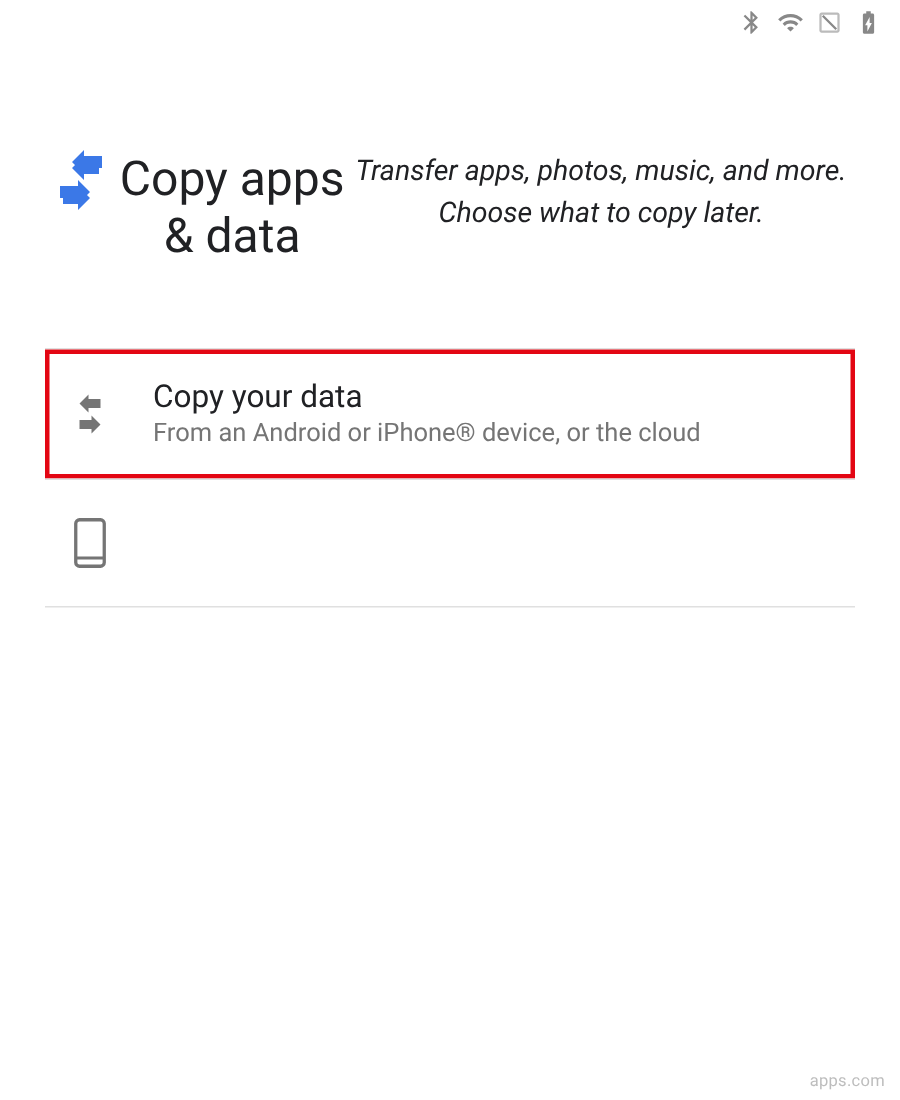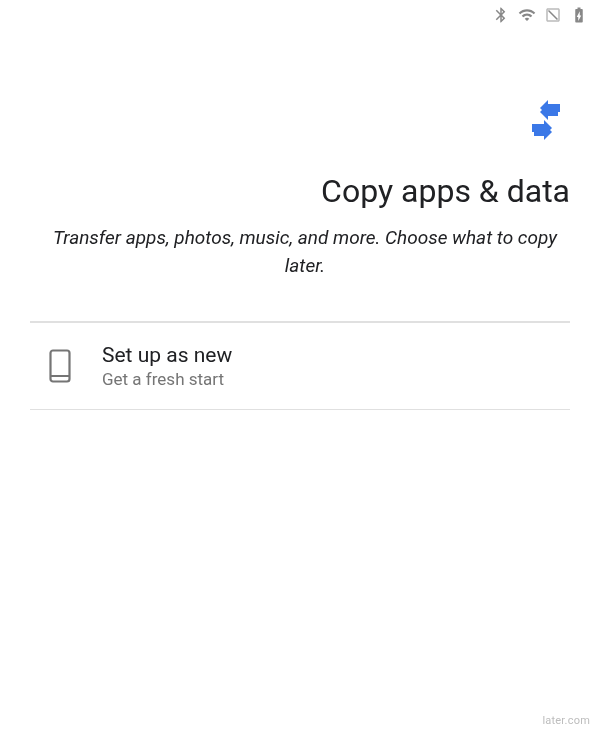--- a/index.html
+++ b/index.html
@@ -24,22 +24,22 @@
       gap: 8px;
     }
     .status-bar svg {
       width: 18px;
       height: 18px;
       fill: #888;
     }
     .hero {
       margin-top: 70px;
       display: flex;
-      flex-direction: column;
-      align-items: flex-end;
+      flex-direction: row;
+      align-items: flex-start;
       padding: 0 30px;
     }
     .hero-icon {
       margin-bottom: 24px;
     }
     .hero-title {
       font-size: 32px;
       font-weight: 400;
       color: #202124;
       text-align: center;
@@ -145,32 +145,42 @@
       </g>
     </svg>
   </div>
   <h1 class="hero-title">Copy apps &amp; data</h1>
   <p class="hero-subtitle">Transfer apps, photos, music, and more. Choose what to copy later.</p>
 </div>
 
 <div class="options">
   <div class="divider"></div>
 
+  <div class="option highlighted">
+    <div class="option-icon">
+      <svg width="30" height="28" viewBox="0 0 30 28">
+        <g fill="#757575">
+          <polygon points="22,4 14,4 14,1 8,7 14,13 14,10 22,10"></polygon>
+          <polygon points="8,18 16,18 16,15 22,21 16,27 16,24 8,24"></polygon>
+        </g>
+      </svg>
+    </div>
+    <div class="option-text">
+      <div class="option-title">Copy your data</div>
+      <div class="option-sub">From an Android or iPhone® device, or the cloud</div>
+    </div>
+  </div>
 
   <div class="divider"></div>
 
   <div class="option">
     <div class="option-icon">
       <svg width="22" height="34" viewBox="0 0 22 34">
         <rect x="1.5" y="1.5" width="19" height="31" rx="2.5" ry="2.5" fill="none" stroke="#757575" stroke-width="2.2"></rect>
         <line x1="1.5" y1="27" x2="20.5" y2="27" stroke="#757575" stroke-width="2"></line>
       </svg>
     </div>
-    <div class="option-text">
-      <div class="option-title">Set up as new</div>
-      <div class="option-sub">Get a fresh start</div>
-    </div>
   </div>
 
   <div class="divider"></div>
 </div>
 
-<div class="watermark">later.com</div>
+<div class="watermark">apps.com</div>
 
 </body></html>

